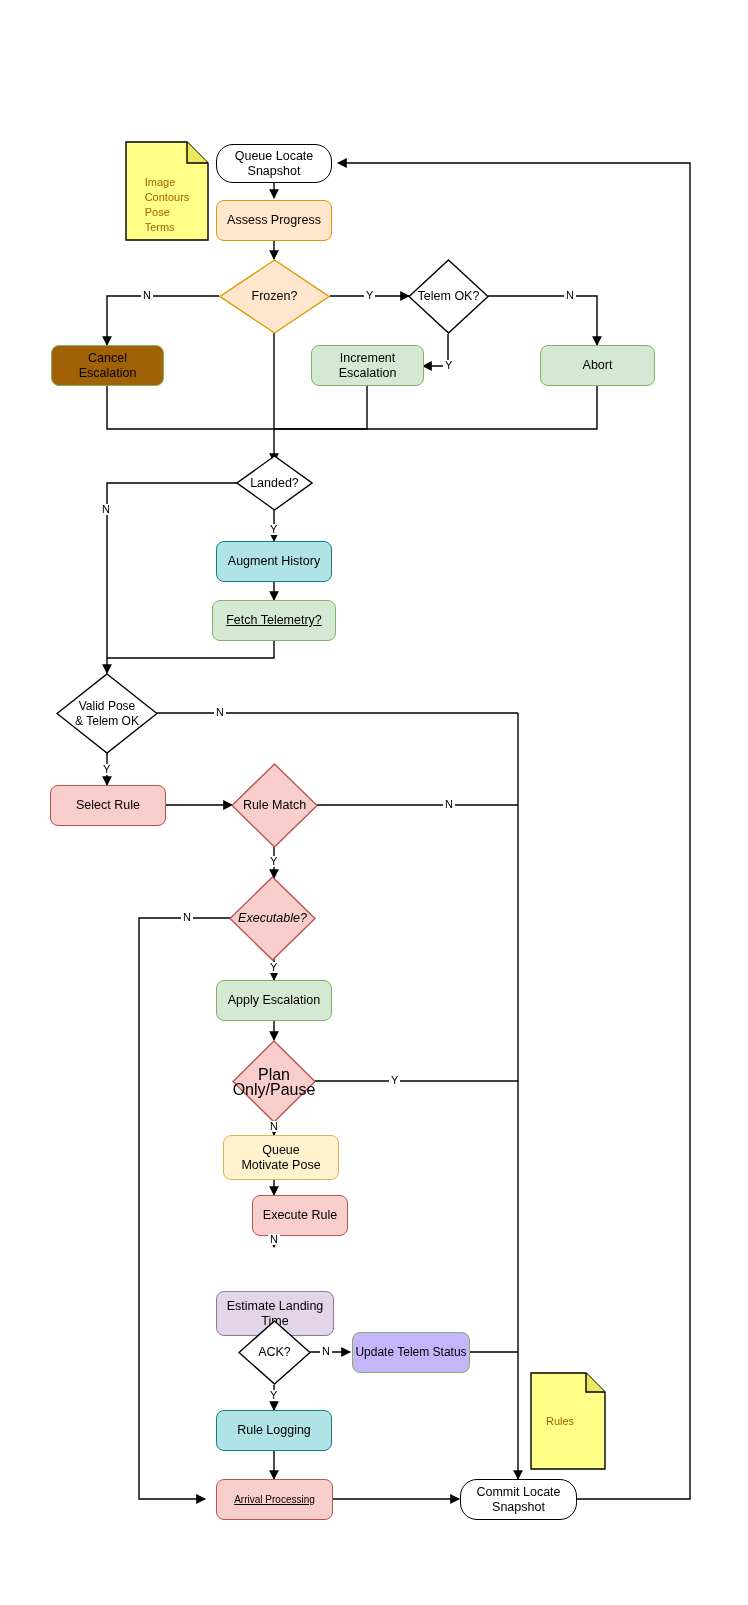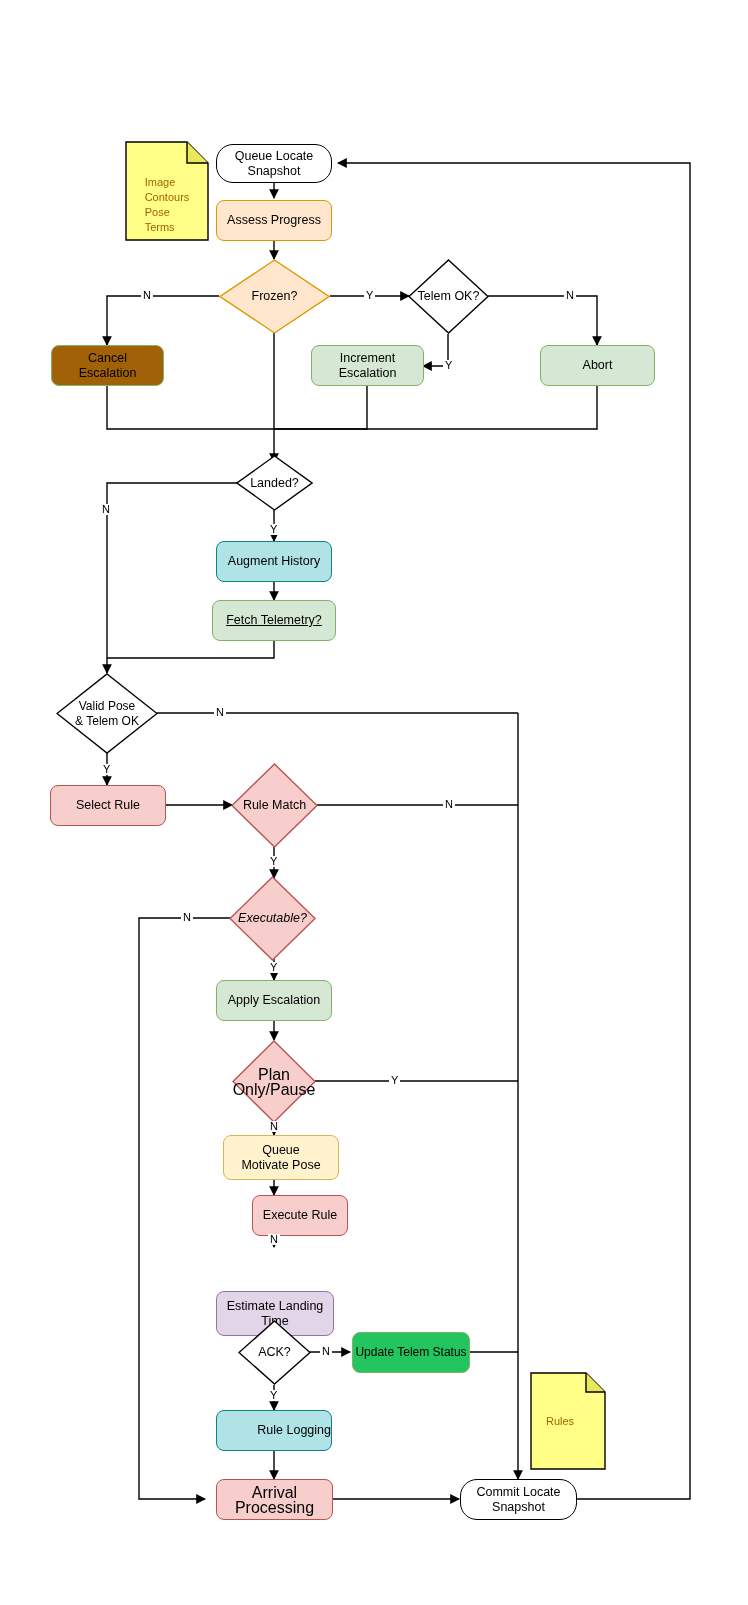--- a/index.html
+++ b/index.html
@@ -293,30 +293,30 @@
 Time</span>
   </div>
 
   <div class="diamond-wrap" style="left:238px; top:1320px; width:73px; height:65px;">
     <svg width="73" height="65" viewBox="0 0 73 65">
       <polygon points="36.5,1 72,32.5 36.5,64 1,32.5" fill="#ffffff" stroke="#000000" stroke-width="1.4"></polygon>
     </svg>
     <div class="diamond-label">ACK?</div>
   </div>
 
-  <div class="node proc" style="left:352px; top:1332px; width:118px; height:41px; background:#22c55e; border-color:#82b366;">
+  <div class="node proc" style="left:352px; top:1332px; width:118px; height:41px; background:#c4b5fd; border-color:#82b366;">
     <span style="font-size:12px;">Update Telem Status</span>
   </div>
 
-  <div class="node proc" style="left:216px; top:1410px; width:116px; height:41px; background:#b0e3e6; border-color:#0e8088;justify-content:flex-end;">
+  <div class="node proc" style="left:216px; top:1410px; width:116px; height:41px; background:#b0e3e6; border-color:#0e8088;">
     <span>Rule Logging</span>
   </div>
 
   <div class="node proc" style="left:216px; top:1479px; width:117px; height:41px; background:#f8cecc; border-color:#b85450;">
-    <span style="font-size:16px;">Arrival Processing</span>
+    <span style="font-size:10px;text-decoration:underline;">Arrival Processing</span>
   </div>
 
   <div class="node term" style="left:460px; top:1479px; width:117px; height:41px;">
     <span style="white-space:pre-line;">Commit Locate
 Snapshot</span>
   </div>
 
   <div class="note" style="left:530px; top:1372px; width:60px; height:98px;">
     <svg width="76" height="98" viewBox="0 0 76 98">
       <path d="M 1 1 L 56 1 L 75 20 L 75 97 L 1 97 Z" fill="#ffff88" stroke="#000" stroke-width="1.4"></path>

